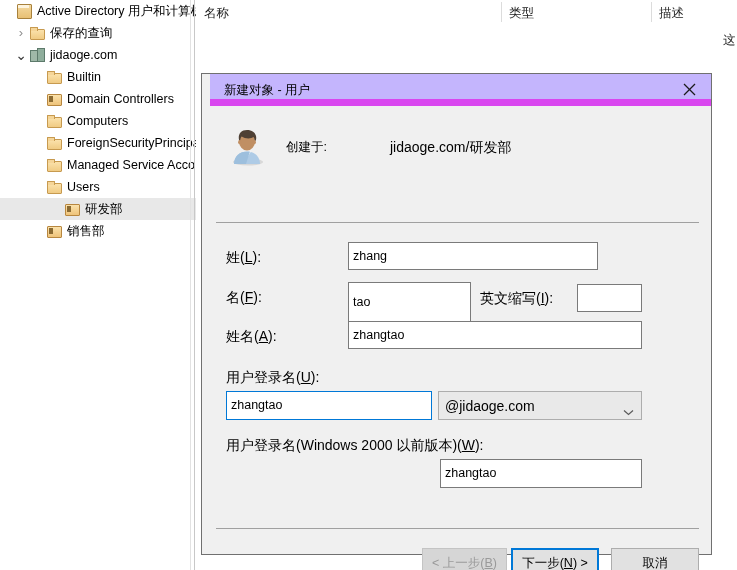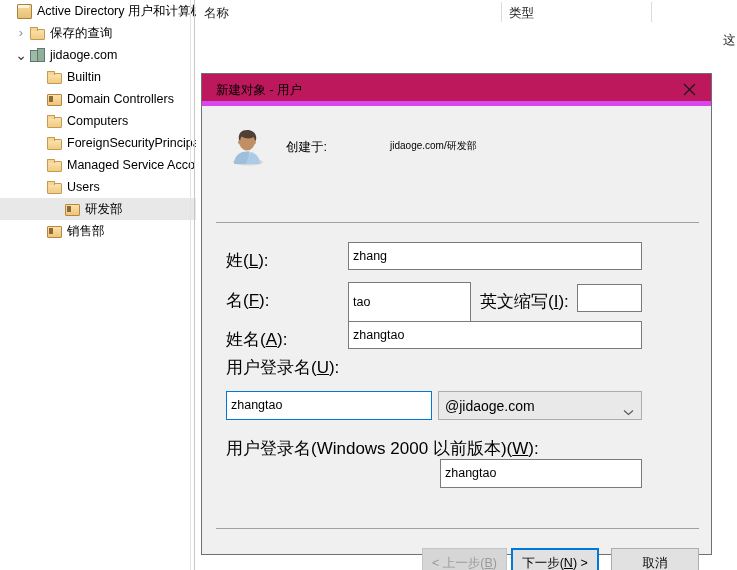--- a/index.html
+++ b/index.html
@@ -91,22 +91,22 @@
   .col-sep { position:absolute; top:2px; height:20px; width:1px; background:#dcdcdc; }
   .list-text { position:absolute; font-size:12.5px; color:#1c1c1c; }
 
   
   .dialog {
     position:absolute; left:201px; top:73px; width:511px; height:482px;
     background:#f0f0f0; border:1px solid #707070;
     box-shadow:0 0 0 0 rgba(0,0,0,0);
   }
   .dlg-titlebar {
-    position:absolute; left:0; top:0; right:0; height:32px; background:#be185d;
-    border-bottom:5px solid #d946ef;
+    position:absolute; left:8px; top:0; right:0; height:32px; background:#c4b5fd;
+    border-bottom:7px solid #d946ef;
   }
   .dlg-title {
     position:absolute; left:14px; top:0; height:32px; line-height:32px;
     font-size:12.5px; color:#000;
   }
   .dlg-close {
     position:absolute; right:0; top:0; width:44px; height:31px;
     display:flex; align-items:center; justify-content:center;
     font-size:14px; color:#1b1b1b; cursor:default;
   }
@@ -115,31 +115,31 @@
   .dlg-body { position:absolute; left:0; top:32px; right:0; bottom:0; }
 
   .hdr-row { position:absolute; left:0; top:0; width:100%; height:72px; }
   .avatar {
     position:absolute; left:24px; top:18px; width:42px; height:42px;
   }
   .create-label {
     position:absolute; left:84px; top:33px; font-size:12.5px; color:#000;
   }
   .create-value {
-    position:absolute; left:160px; top:33px; font-size:10px; color:#000;padding-left:28px;
+    position:absolute; left:160px; top:33px; font-size:14px; color:#000;padding-left:28px;
   }
 
   .rule {
     position:absolute; left:14px; width:483px; height:1px; background:#a0a0a0;
   }
   .rule-top { top:116px; }
   .rule-bottom { top:422px; }
 
   .field-label {
-    position:absolute; font-size:17px; color:#000; white-space:nowrap;
+    position:absolute; font-size:14px; color:#000; white-space:nowrap;
   }
   .field-label u { text-decoration:underline; }
 
   .tbox {
     position:absolute; background:#ffffff; border:1px solid #7a7a7a;
     font-size:12.5px; color:#000; padding:0 0 0 4px;
     line-height:1; display:flex; align-items:center;
     font-family:"Liberation Sans","DejaVu Sans",sans-serif;
   }
   .tbox.focused { border:1px solid #0078d7; }
@@ -229,20 +229,21 @@
       </div>
   </div>
   <div class="tree-pane-border"></div>
   <div class="splitter"></div>
 
   <div class="list-pane">
     <div class="col-head" style="left:0px;width:305px;">名称</div>
     <div class="col-sep" style="left:305px;"></div>
     <div class="col-head" style="left:305px;width:150px;">类型</div>
     <div class="col-sep" style="left:455px;"></div>
+    <div class="col-head" style="left:455px;width:86px;">描述</div>
     <div class="list-text" style="left:527px;top:32px;">这</div>
   </div>
 
   <div class="dialog">
 
     <div class="dlg-titlebar">
       <div class="dlg-title">新建对象 - 用户</div>
       <div class="dlg-close">
         <svg width="13" height="13" viewBox="0 0 13 13" aria-hidden="true">
           <line x1="1" y1="1" x2="12" y2="12" stroke="#1b1b1b" stroke-width="1.2"></line>
@@ -268,38 +269,38 @@
         </div>
         <div class="create-label">创建于:</div>
         <div class="create-value">jidaoge.com/研发部</div>
       </div>
 
       <div class="rule rule-top"></div>
 
       <div class="field-label" style="left:24px;top:143px;">
         <span>姓(</span><u>L</u><span>):</span>
       </div>
-      <div class="tbox" style="left:146px;top:136px;width:294px;height:28px;">zhang</div>
+      <div class="tbox" style="left:146px;top:136px;width:250px;height:28px;">zhang</div>
 
       <div class="field-label" style="left:24px;top:183px;">
         <span>名(</span><u>F</u><span>):</span>
       </div>
       <div class="tbox" style="left:146px;top:176px;width:123px;height:40px;">tao</div>
 
       <div class="field-label" style="left:278px;top:184px;text-align:center;">
         <span>英文缩写(</span><u>I</u><span>):</span>
       </div>
       <div class="tbox" style="left:375px;top:178px;width:65px;height:28px;"></div>
 
       <div class="field-label" style="left:24px;top:222px;">
         <span>姓名(</span><u>A</u><span>):</span>
       </div>
       <div class="tbox" style="left:146px;top:215px;width:294px;height:28px;">zhangtao</div>
 
-      <div class="field-label" style="left:24px;top:250px;">
+      <div class="field-label" style="left:24px;top:263px;">
         <span>用户登录名(</span><u>U</u><span>):</span>
       </div>
       <div class="tbox focused" style="left:24px;top:285px;width:206px;height:29px;">zhangtao</div>
       <div class="combo" style="left:236px;top:285px;width:204px;height:29px;">
         <span>@jidaoge.com</span>
         <span class="chev">
           <svg width="11" height="7" viewBox="0 0 11 7" aria-hidden="true">
             <polyline points="1,1.5 5.5,5.5 10,1.5" fill="none" stroke="#5a5a5a" stroke-width="1.2"></polyline>
           </svg>
         </span>

